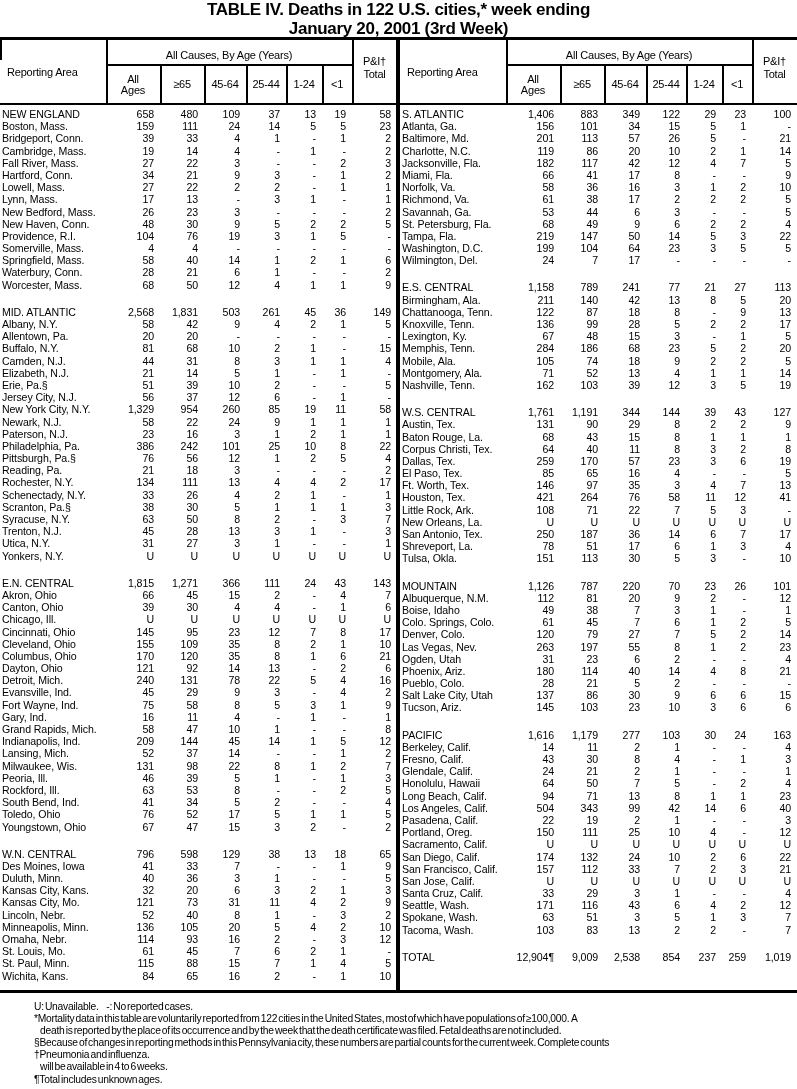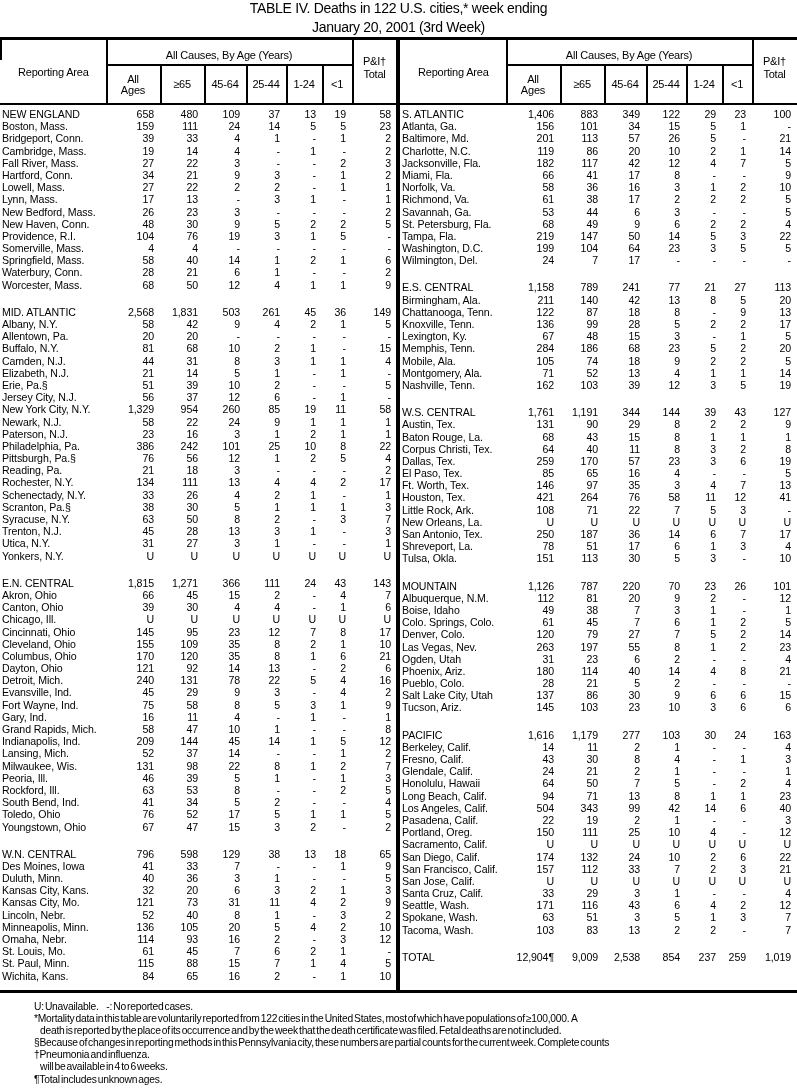--- a/index.html
+++ b/index.html
@@ -4,30 +4,30 @@
 <style>
   html,body { margin:0; padding:0; }
   body {
     width:797px; height:1089px; position:relative;
     background:#ffffff; color:#000000;
     font-family:"Liberation Sans", sans-serif;
     overflow:hidden;
   }
   .title1, .title2 {
     position:absolute; left:0; width:797px; text-align:center;
-    font-weight:normal; font-size:14px; letter-spacing:-0.3px;
+    font-weight:bold; font-size:17px; letter-spacing:-0.3px;
   }
   .title1 { top:0px; }
   .title2 { top:19px; }
 
   .rule { position:absolute; background:#000; }
 
   
   .hlabel { position:absolute; font-weight:normal; font-size:11px; letter-spacing:-0.2px; }
-  .ra-label { height:63px; width:94px; display:flex; align-items:center; padding-left:18px; box-sizing:border-box; top:40px; }
+  .ra-label { height:63px; width:94px; display:flex; align-items:center; padding-left:7px; box-sizing:border-box; top:40px; }
   .group-label { width:246px; top:46px; height:18px; display:flex; align-items:center; justify-content:center; }
   .age-cell { top:66px; height:37px; display:flex; align-items:center; justify-content:center; text-align:center; line-height:11px; box-sizing:border-box; }
   .pi-cell { top:44px; height:48px; width:45px; display:flex; flex-direction:column; align-items:center; justify-content:center; line-height:13px; text-align:center; }
 
   
   .body-half { position:absolute; top:108px; width:397px; }
   .section { margin-bottom:15px; }
   .section:last-child { margin-bottom:0; }
   .trow {
     display:grid;

